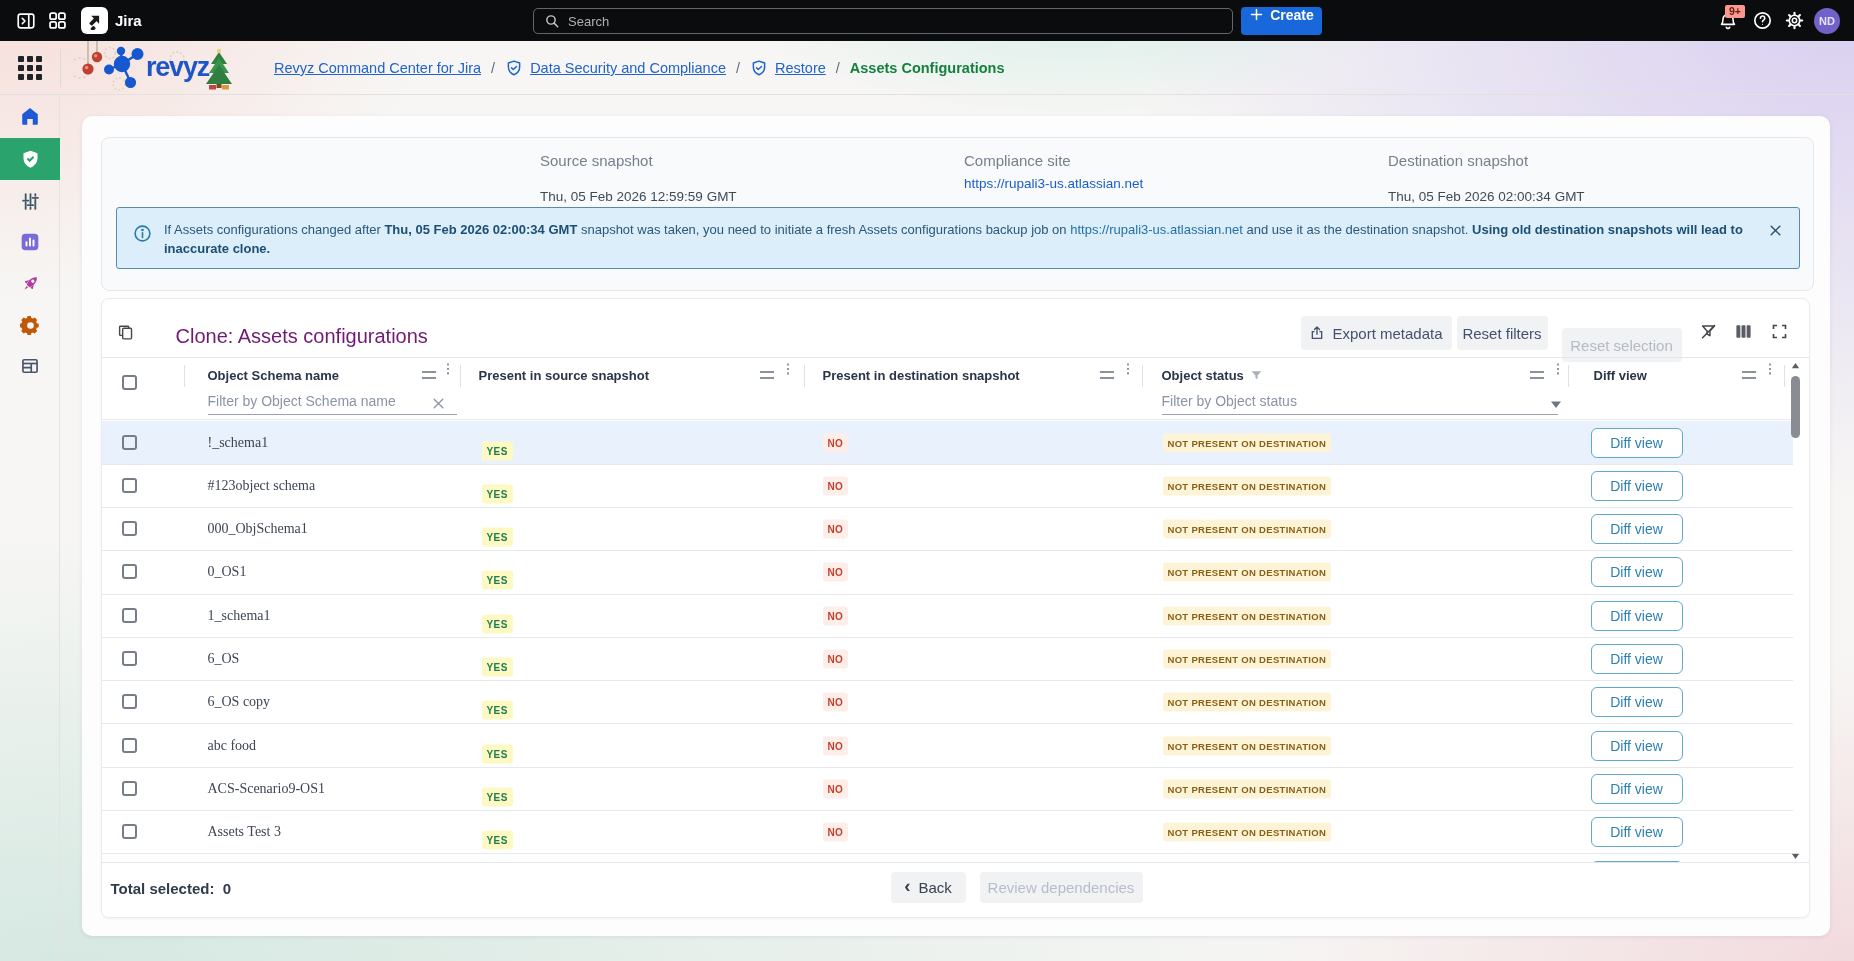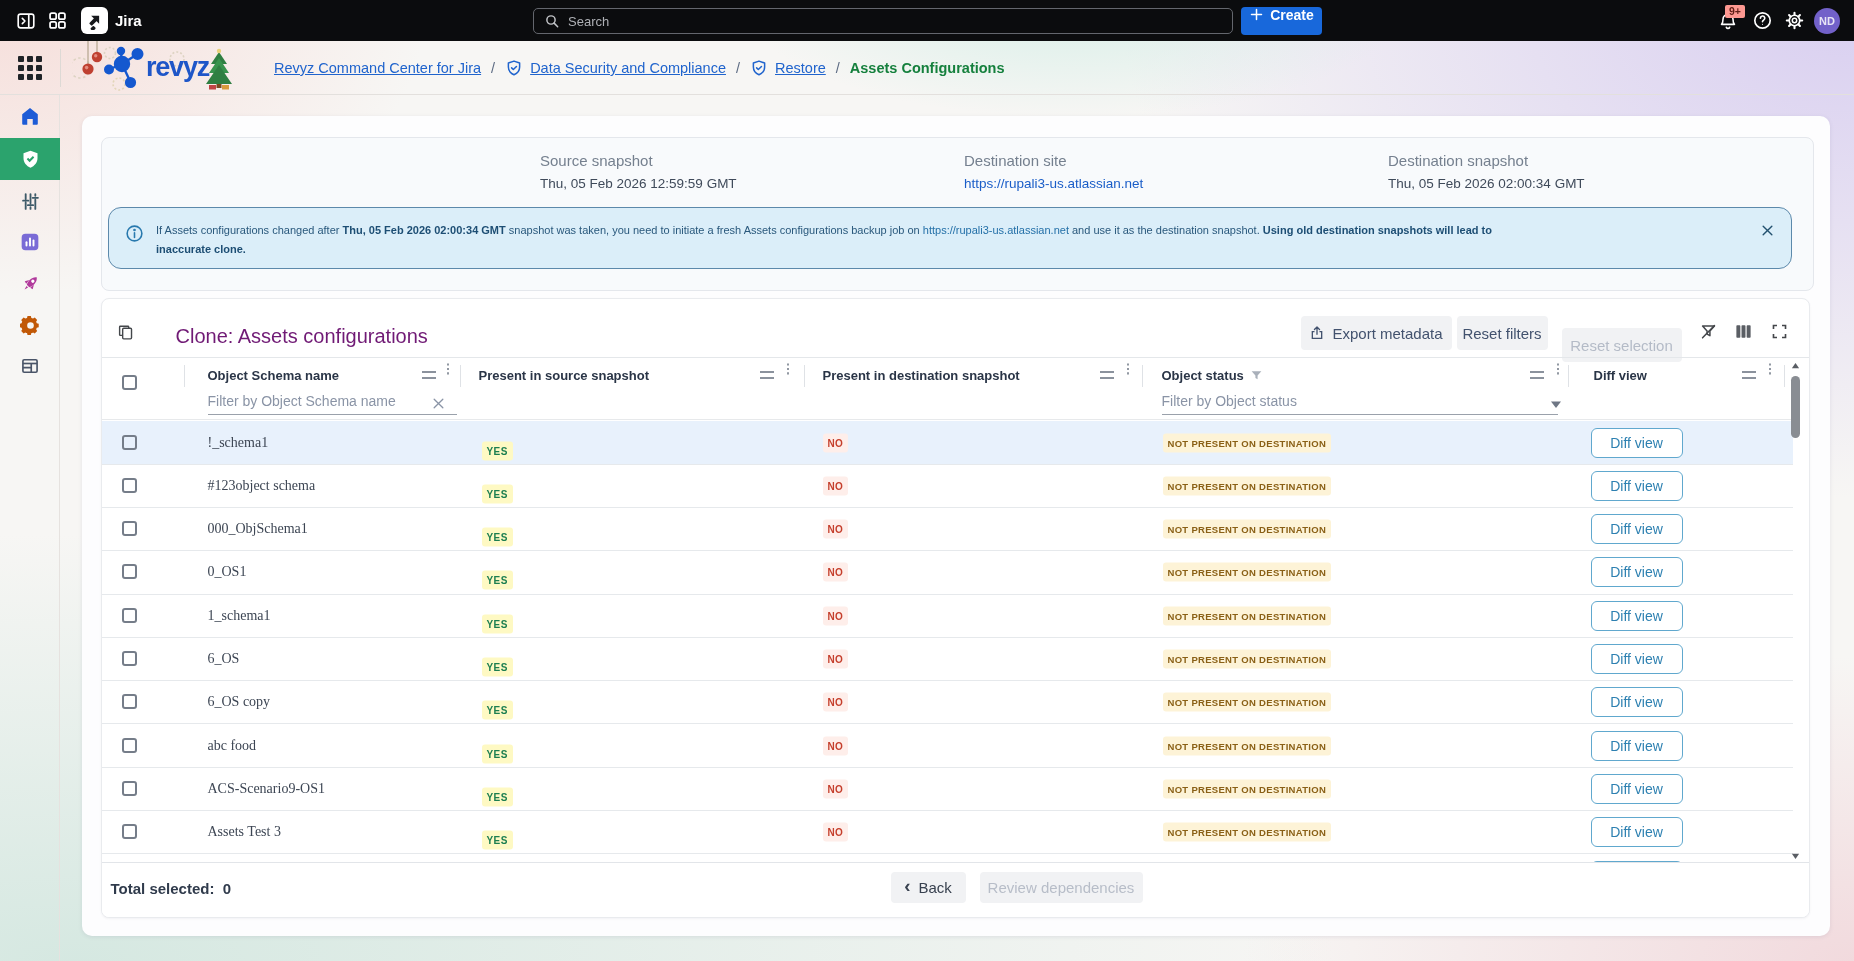--- a/index.html
+++ b/index.html
@@ -35,22 +35,22 @@
 .rail { position:absolute; left:0; top:95px; width:60px; height:866px; border-right:1px solid #e6e2df; }
 .rail-item { position:absolute; left:0; width:60px; height:42px; display:flex; align-items:center; justify-content:center; }
 .rail-sel { background:#2ba36d; }
 
 .panel { position:absolute; left:82px; top:116px; width:1748px; height:820px; background:#fdfdfe; border-radius:10px; box-shadow:0 1px 4px rgba(90,90,120,0.12); }
 
 .infocard { position:absolute; left:19px; top:21px; width:1713px; height:154px; background:#f8fafc; border:1px solid #e4e7ec; border-radius:8px; }
 .ic-col { position:absolute; top:0; }
 .ic-label { margin-top:14px; font-size:15px; color:#75808f; }
 .ic-link { margin-top:7px; font-size:13.5px; color:#1a5dc8; }
-.ic-val { margin-top:7px; font-size:13.5px; color:#3f4a5a; }
-.banner { position:absolute; left:6px; top:69px; width:1684px; height:62px; background:#dbeef9; border:1px solid #5c89ab; border-radius:13px; font-size:11px; color:#29587c; }
+.ic-val { margin-top:20px; font-size:13.5px; color:#3f4a5a; }
+.banner { position:absolute; left:14px; top:69px; width:1684px; height:62px; background:#dbeef9; border:1px solid #5c89ab; border-radius:3px; font-size:13px; color:#29587c; }
 .banner b { color:#1d4e74; }
 .banner-x { position:absolute; right:17px; top:16px; }
 
 .tablecard { position:absolute; left:18.5px; top:182px; width:1709px; height:620px; background:#fff; border:1px solid #e9ebee; border-radius:8px; box-shadow:0 1px 2px rgba(120,120,140,0.08); overflow:hidden; }
 .tc-title { position:absolute; left:39px; top:25.5px; font-size:20px; color:#701a75;margin-left:35px; }
 .gbtn { position:absolute; top:17px; height:34px; background:#f1f2f4; border-radius:4px; color:#42526e; font-size:15px; display:flex; align-items:center; justify-content:center; gap:7px; }
 .gbtn.dis { color:#b4bbc7;margin-top:12px; }
 
 .thead { position:absolute; left:0; top:61px; width:1691px; height:31px; font-size:13px; font-weight:bold; color:#2a3547; }
 .th-sep { position:absolute; top:5px; width:1px; height:22px; background:#dfe2e6; }
@@ -271,21 +271,21 @@
   </div>
 </div>
 
 <div class="panel">
   <div class="infocard">
     <div class="ic-col" style="left:438px;">
       <div class="ic-label">Source snapshot</div>
       <div class="ic-val">Thu, 05 Feb 2026 12:59:59 GMT</div>
     </div>
     <div class="ic-col" style="left:862px;">
-      <div class="ic-label">Destination site</div>
+      <div class="ic-label">Compliance site</div>
       <div class="ic-link">https://rupali3-us.atlassian.net</div>
     </div>
     <div class="ic-col" style="left:1286px;">
       <div class="ic-label">Destination snapshot</div>
       <div class="ic-val">Thu, 05 Feb 2026 02:00:34 GMT</div>
     </div>
     <div class="banner">
       <svg style="position:absolute;left:16px;top:16px;" width="19" height="19" viewBox="0 0 24 24" fill="none" stroke="#2879ae" stroke-width="2">
           <circle cx="12" cy="12" r="9.3"></circle>
           <path d="M12 11v6" stroke-linecap="round"></path>

